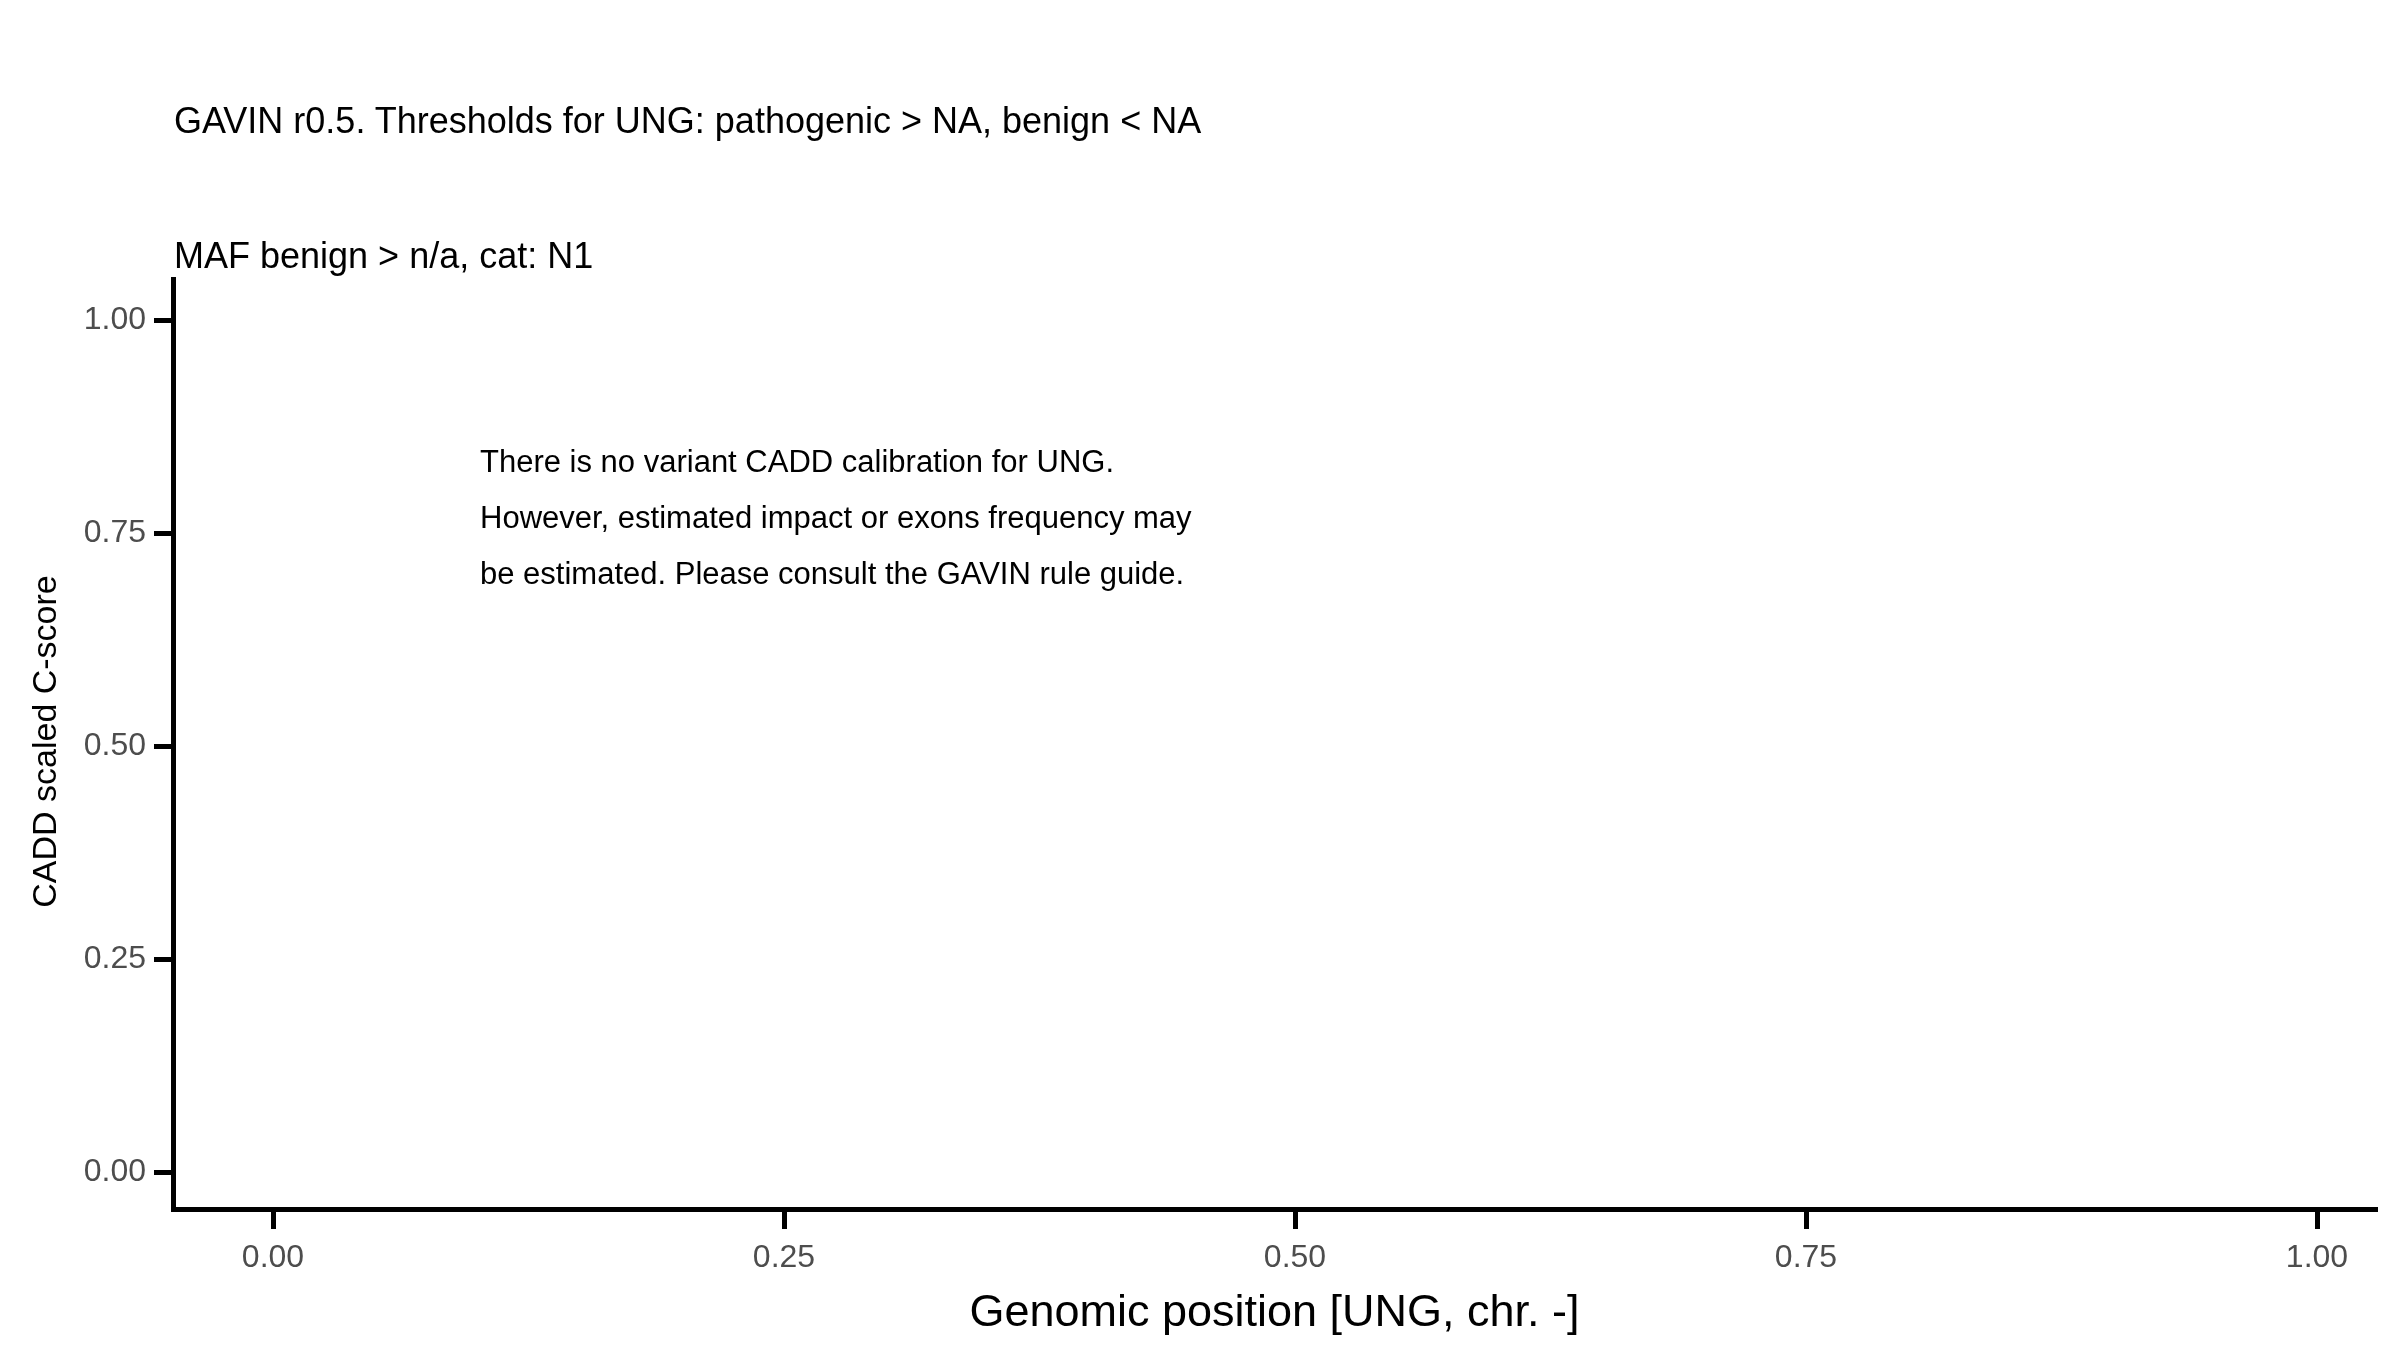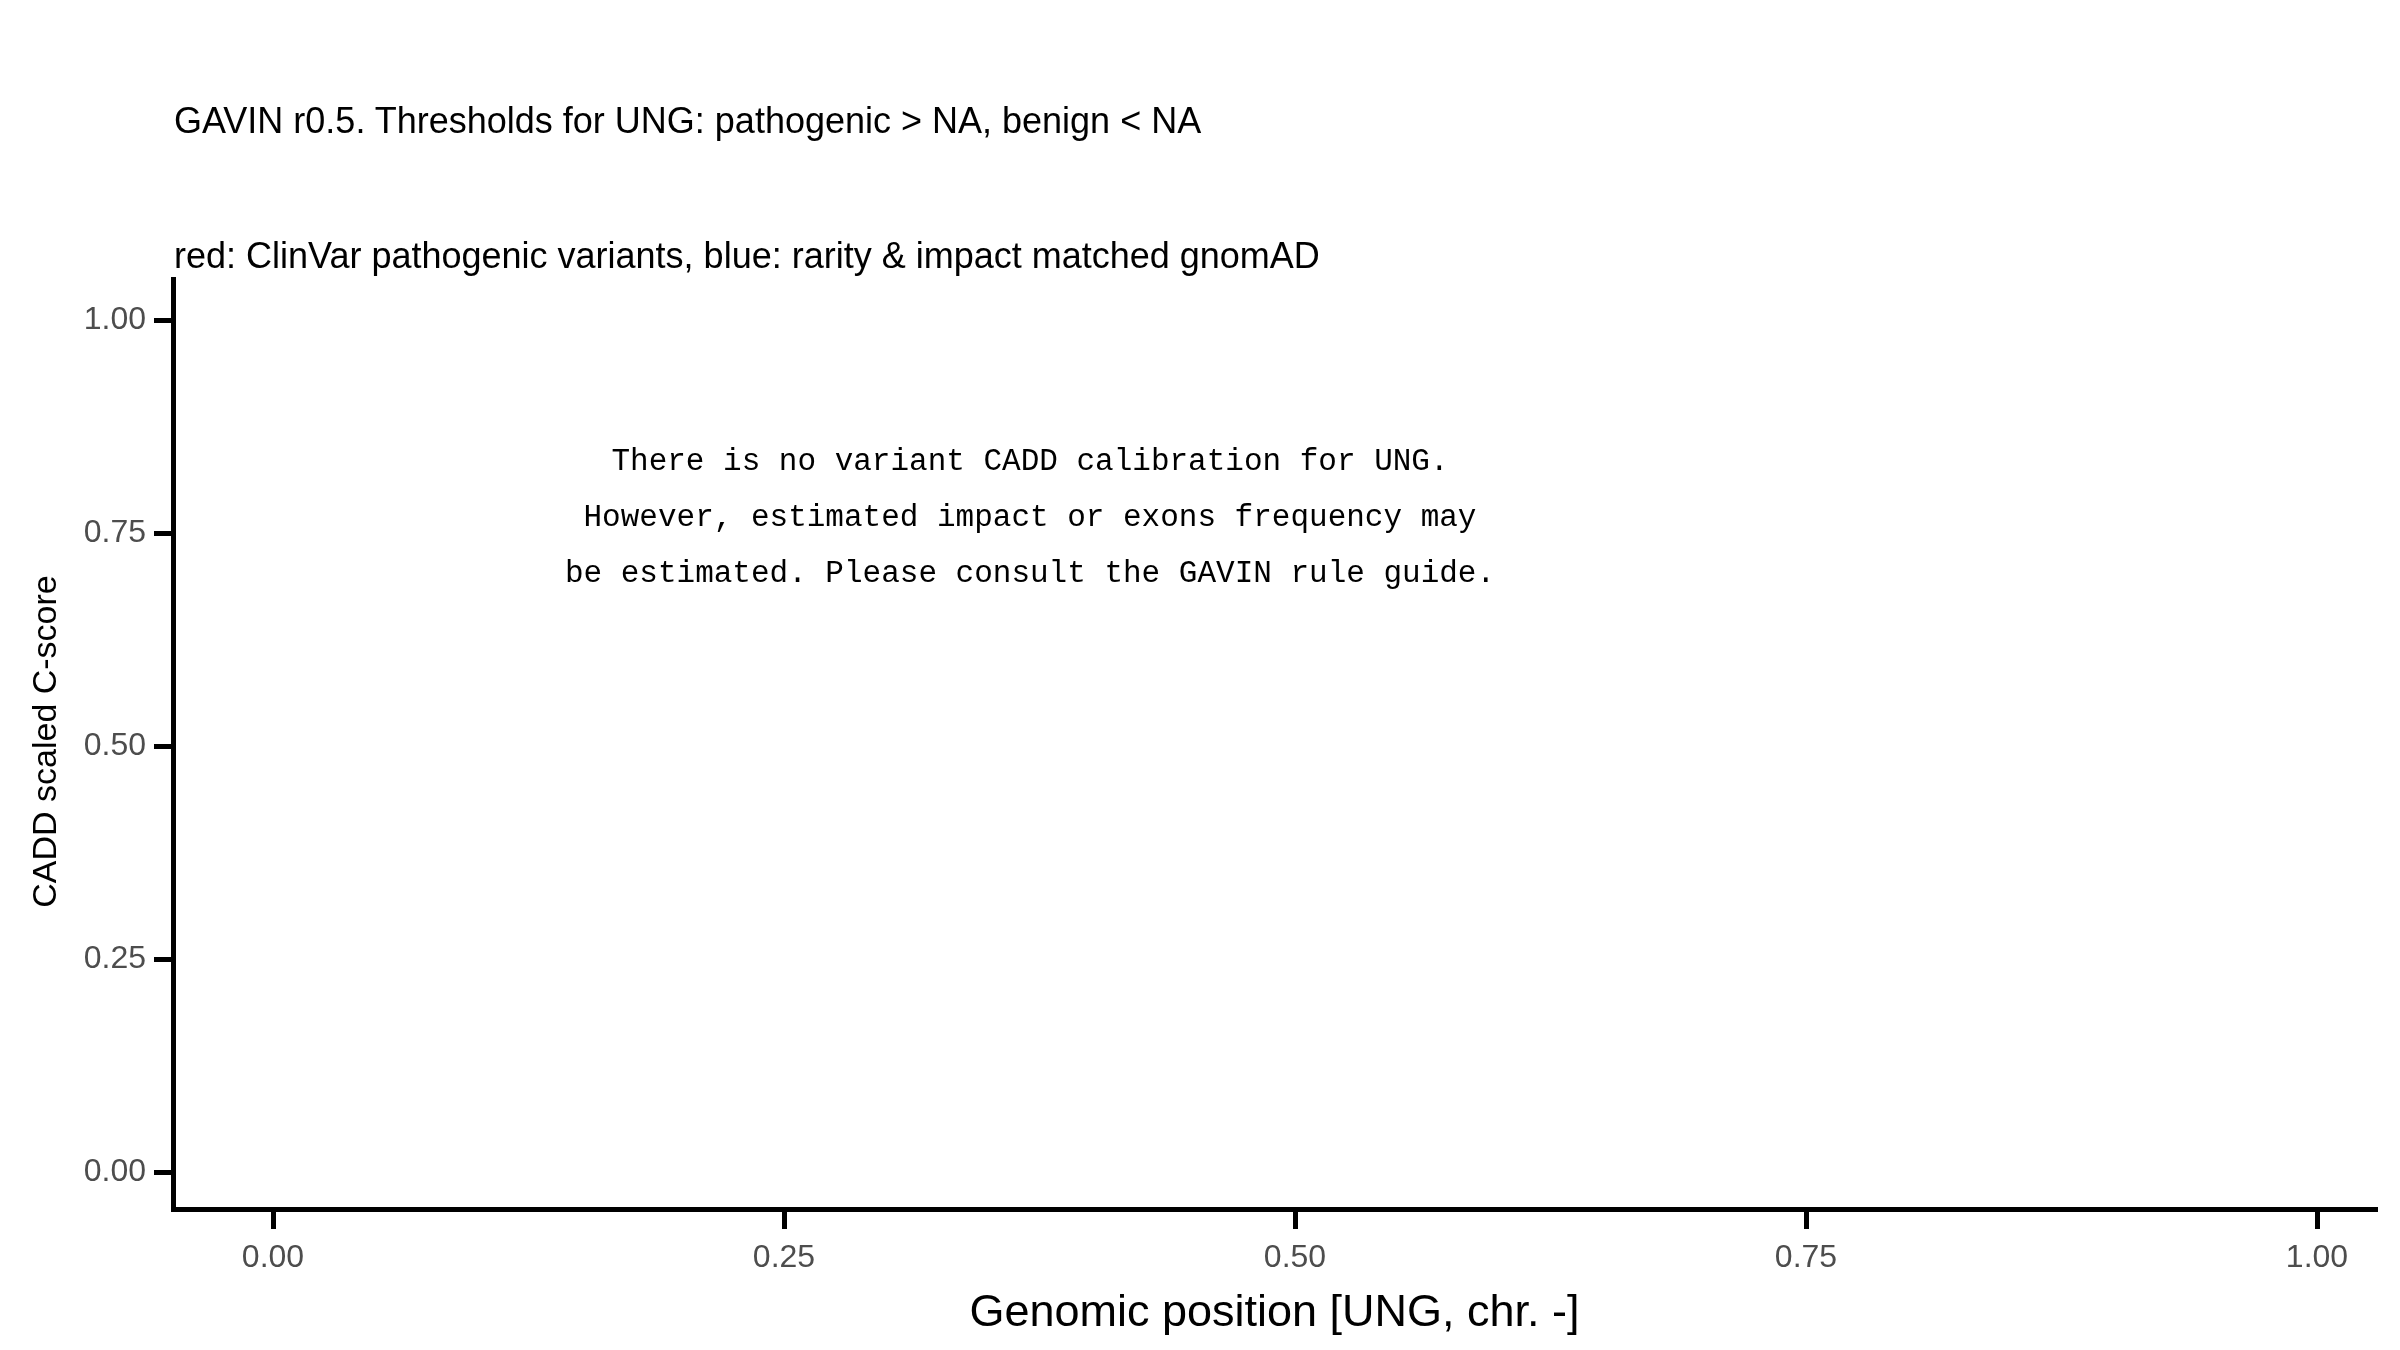--- a/index.html
+++ b/index.html
@@ -131,35 +131,34 @@
     color: #4d4d4d;
     white-space: nowrap;
   }
 
   
   #panel-annotation {
     position: absolute;
     left: 480px;
     top: 434px;
     width: 1100px;
-    text-align: center;
     font-size: 31px;
     line-height: 56px;
     color: #000000;
-    font-family: Liberation Mono, monospace;
   }
   #panel-annotation .annotation-line { display: block; white-space: nowrap; }
 </style>
 </head>
 <body>
 
 <div id="root">
 
   <div id="plot-title">
     <span class="title-line">GAVIN r0.5. Thresholds for UNG: pathogenic &gt; NA, benign &lt; NA</span>
+    <span class="title-line">MAF benign &gt; n/a, cat: N1</span>
     <span class="title-line">red: ClinVar pathogenic variants, blue: rarity &amp; impact matched gnomAD</span>
     <span class="title-line">variants, green: RefSeq exons, grey: genome-wide fallback threshold</span>
   </div>
 
   <div id="panel"></div>
 
   <div id="y-axis-line"></div>
   <div id="x-axis-line"></div>
 
   <div id="y-axis-title">CADD scaled C-score</div>

